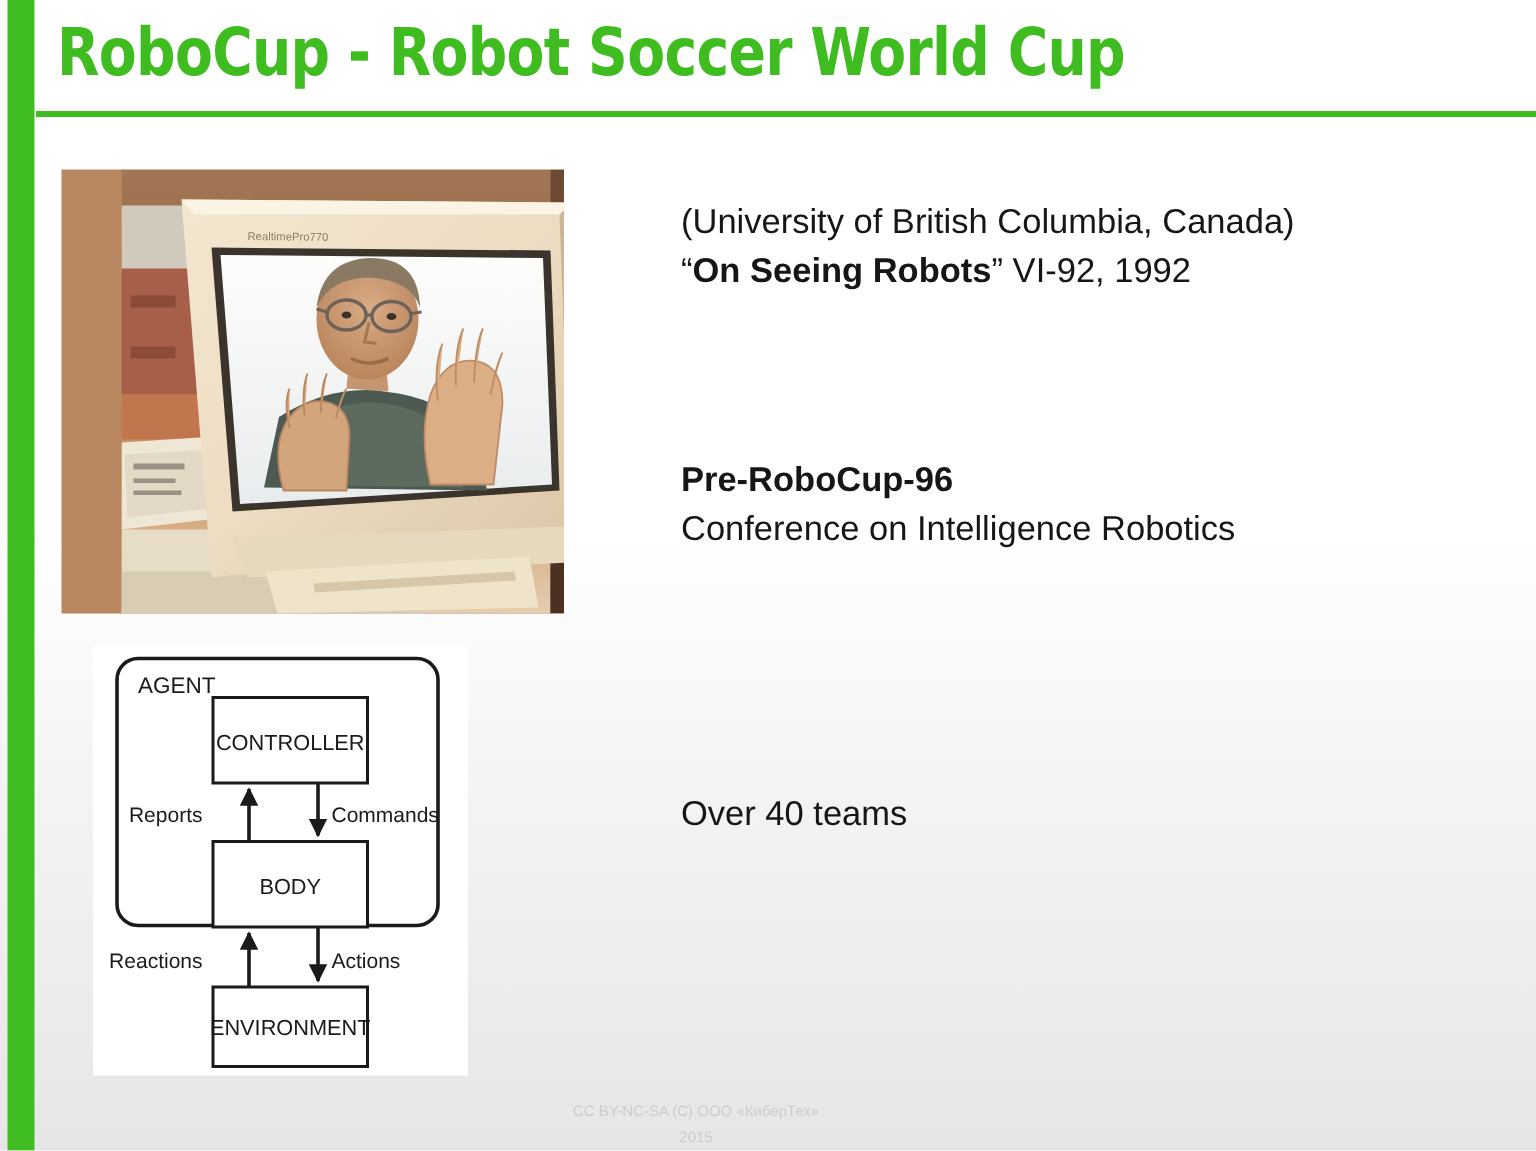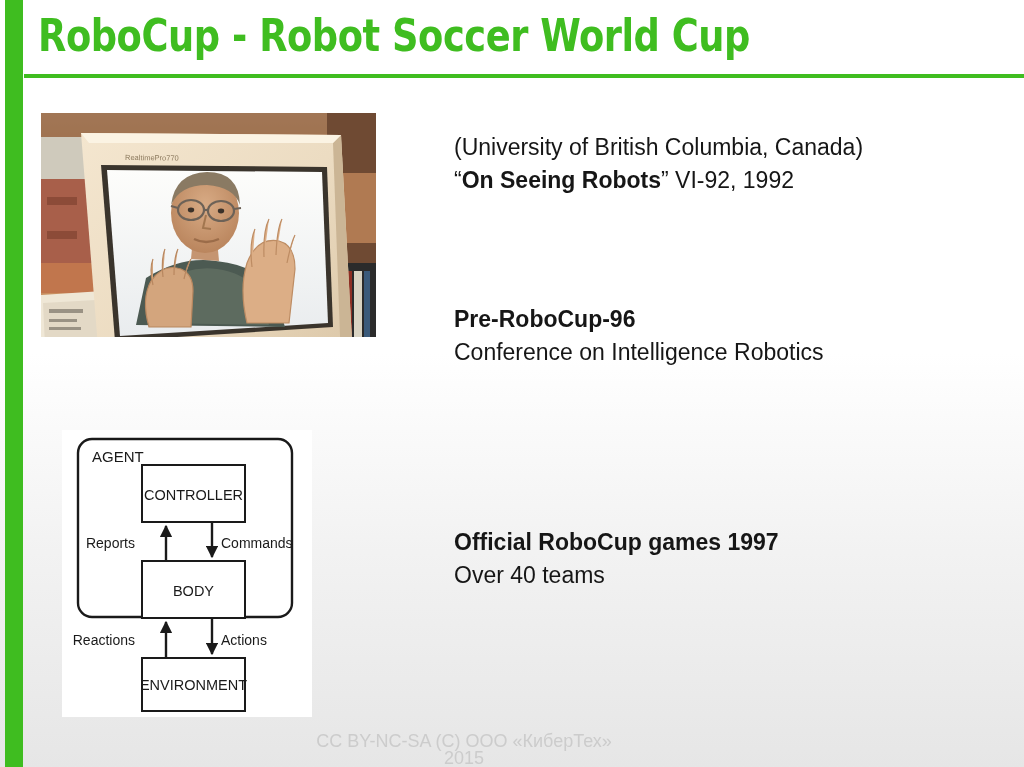--- a/index.html
+++ b/index.html
@@ -50,23 +50,24 @@
     height: 4px;
     background: #3FBD20;
   }
 
   
   .photo {
     position: absolute;
     left: 41px;
     top: 113px;
     width: 335px;
-    height: 224px;
+    height: 296px;
     overflow: hidden;
     background: #b9875f;
+    padding-left: 40px;
   }
   .photo svg { display: block; }
 
   
   .diagram {
     position: absolute;
     left: 62px;
     top: 430px;
     width: 250px;
     height: 287px;
@@ -94,21 +95,21 @@
   .line.bold, .bold { font-weight: bold; }
 
   
   .footer {
     position: absolute;
     left: 0;
     top: 733px;
     width: 928px;
     text-align: center;
     color: #cccccc;
-    font-size: 18px;
+    font-size: 10px;
     line-height: 17px;
   }
 </style>
 </head>
 <body>
 
 <div class="left-bar"></div>
 
 <div class="title">RoboCup - Robot Soccer World Cup</div>
 <div class="title-rule"></div>
@@ -262,21 +263,20 @@
     <div class="line">(University of British Columbia, Canada)</div>
     <div class="line"><span>“</span><span class="bold">On Seeing Robots</span><span>”</span><span> VI-92, 1992</span></div>
   </div>
 
   <div class="block b2">
     <div class="line bold">Pre-RoboCup-96</div>
     <div class="line">Conference on Intelligence Robotics</div>
   </div>
 
   <div class="block b3">
-    <div class="line bold">Official RoboCup games 1997</div>
     <div class="line">Over 40 teams</div>
   </div>
 
 </div>
 
 <div class="footer">
   <div>CC BY-NC-SA (C) ООО «КиберТех»</div>
   <div>2015</div>
 </div>
 

